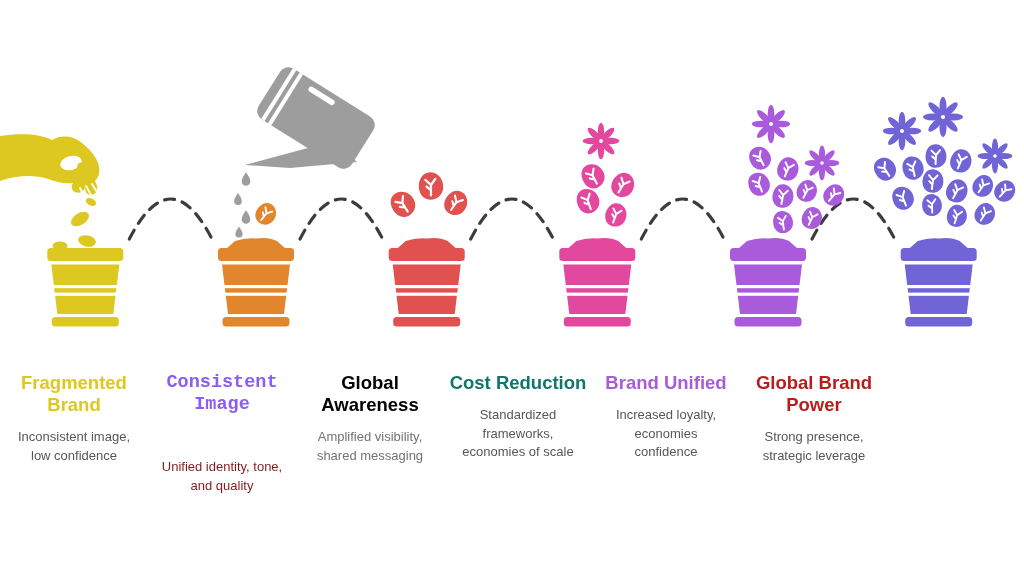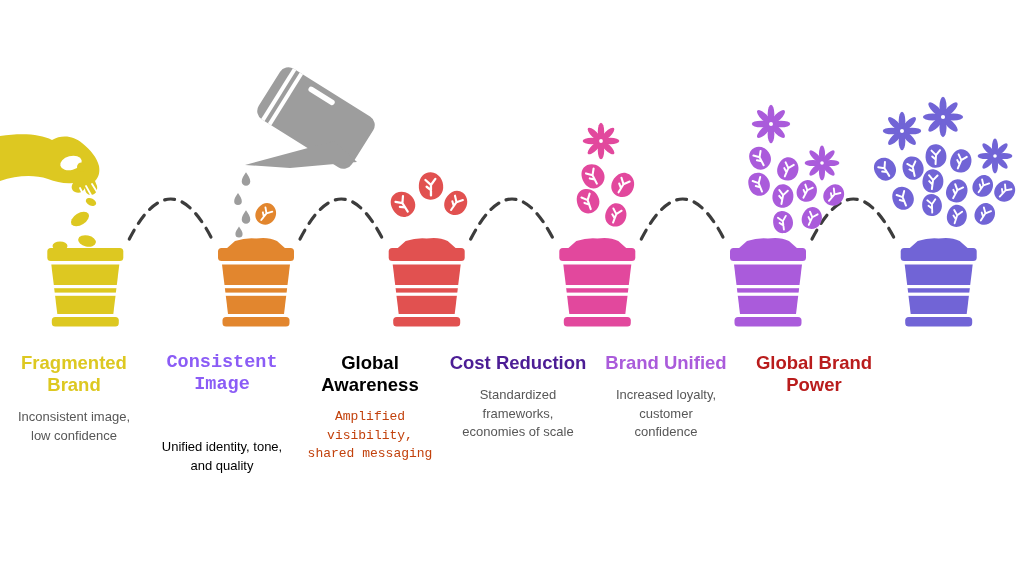--- a/index.html
+++ b/index.html
@@ -2,21 +2,21 @@
 <html><head>
 <meta charset="utf-8">
 <style>
   html,body { margin:0; padding:0; background:#ffffff; }
   .canvas {
     position:relative; width:1024px; height:576px; background:#ffffff;
     overflow:hidden; font-family:"Liberation Sans", sans-serif;
   }
   .canvas svg { position:absolute; left:0; top:0; }
   .labels {
-    position:absolute; left:0; top:352px; width:888px;
+    position:absolute; left:0; top:372px; width:888px;
     display:flex; flex-direction:row;
   }
   .stage-label {
     width:16.6667%; box-sizing:border-box; padding:0 5px; text-align:center;
   }
   .stage-title {
     margin:0; font-size:18.5px; line-height:22px; font-weight:700;
     white-space:pre-line;
   }
   .stage-desc {
@@ -162,40 +162,42 @@
   <div class="labels">
     <div class="stage-label">
       <h3 class="stage-title" style="color: rgb(221, 200, 33);">Fragmented
 Brand</h3>
       <p class="stage-desc" style="color: rgb(87, 87, 87);">Inconsistent image,
 low confidence</p>
     </div>
     <div class="stage-label">
       <h3 class="stage-title" style="color: #8b5cf6; font-family: Liberation Mono, monospace;">Consistent
 Image</h3>
-      <p class="stage-desc" style="color: #000000; margin-top: 42px;">Unified identity, tone,
+      <p class="stage-desc" style="color: #7f1d1d; margin-top: 42px;">Unified identity, tone,
 and quality</p>
     </div>
     <div class="stage-label">
       <h3 class="stage-title" style="color: #000000;">Global
 Awareness</h3>
-      <p class="stage-desc" style="color: #c2410c; font-family: Liberation Mono, monospace;">Amplified visibility,
+      <p class="stage-desc" style="color: #737373;">Amplified visibility,
 shared messaging</p>
     </div>
     <div class="stage-label">
-      <h3 class="stage-title" style="color: #4c1d95;">Cost Reduction</h3>
+      <h3 class="stage-title" style="color: #0f766e;">Cost Reduction</h3>
       <p class="stage-desc" style="color: rgb(87, 87, 87);">Standardized
 frameworks,
 economies of scale</p>
     </div>
     <div class="stage-label">
       <h3 class="stage-title" style="color: rgb(170, 91, 219);">Brand Unified</h3>
       <p class="stage-desc" style="color: rgb(87, 87, 87);">Increased loyalty,
-customer
+economies
 confidence</p>
     </div>
     <div class="stage-label">
       <h3 class="stage-title" style="color: #b91c1c; text-align: center;">Global Brand
 Power</h3>
+      <p class="stage-desc" style="color: rgb(87, 87, 87);">Strong presence,
+strategic leverage</p>
     </div>
   </div>
 
 </div>
 
 </body></html>

